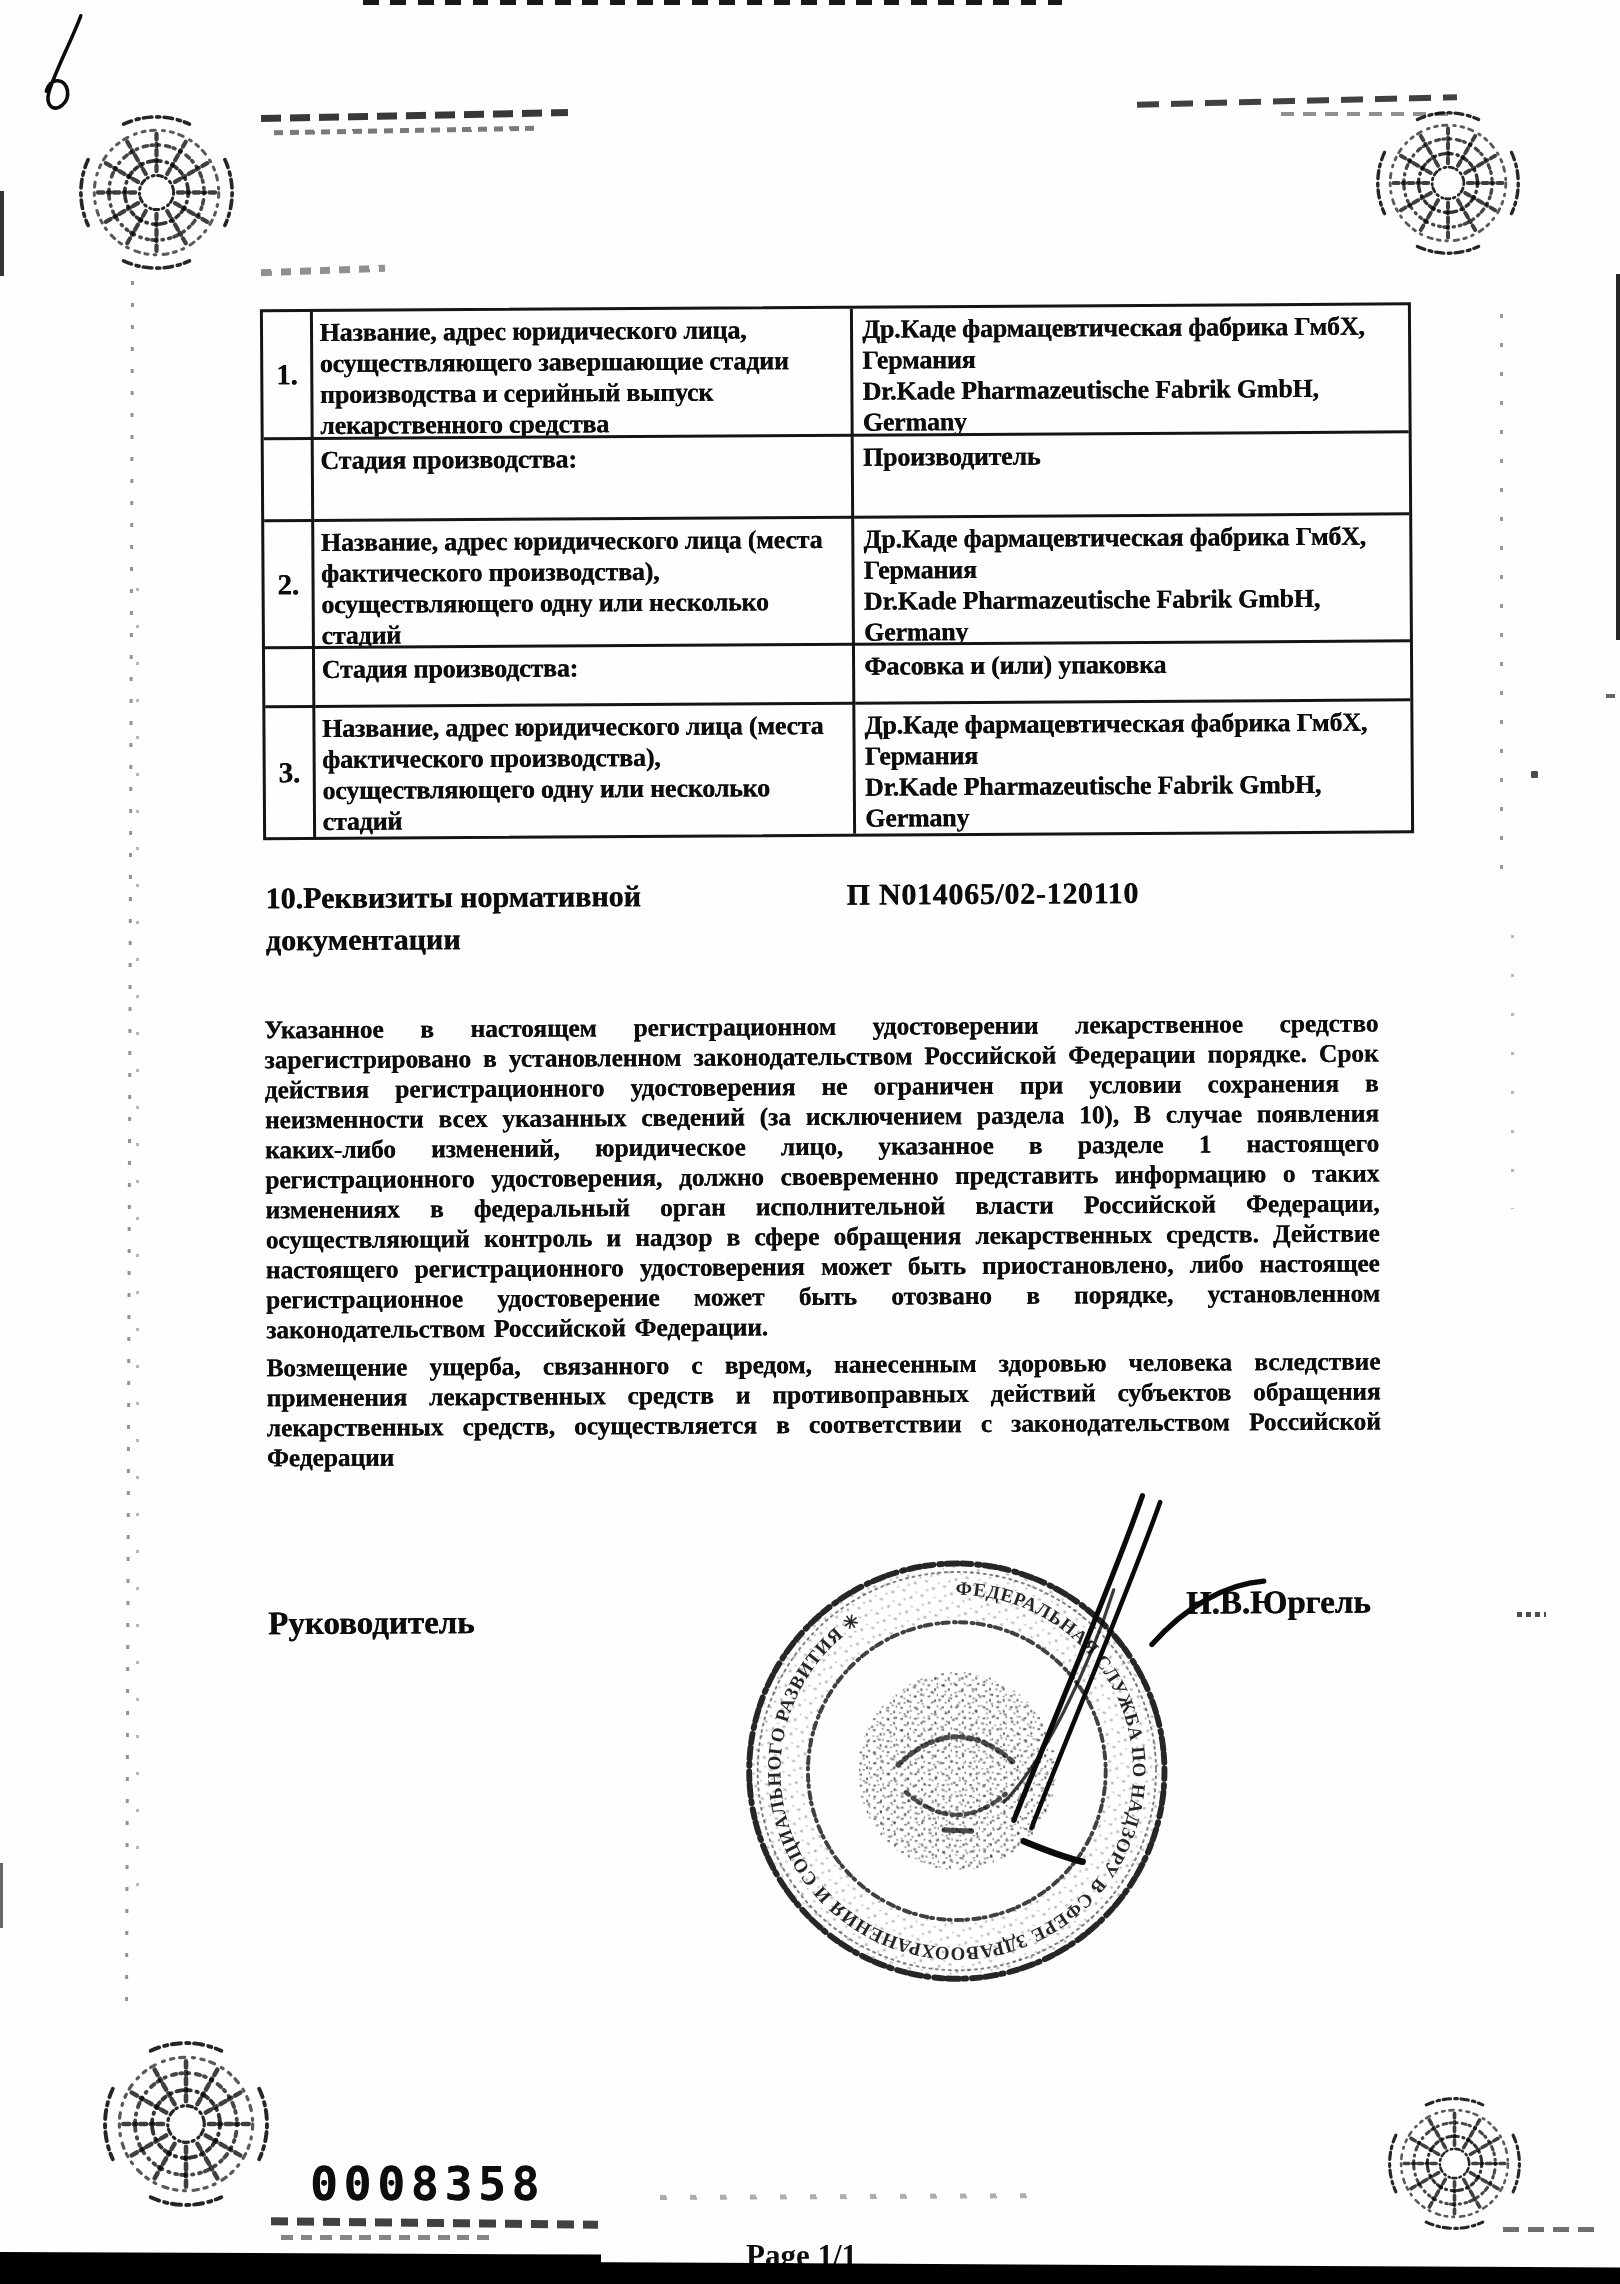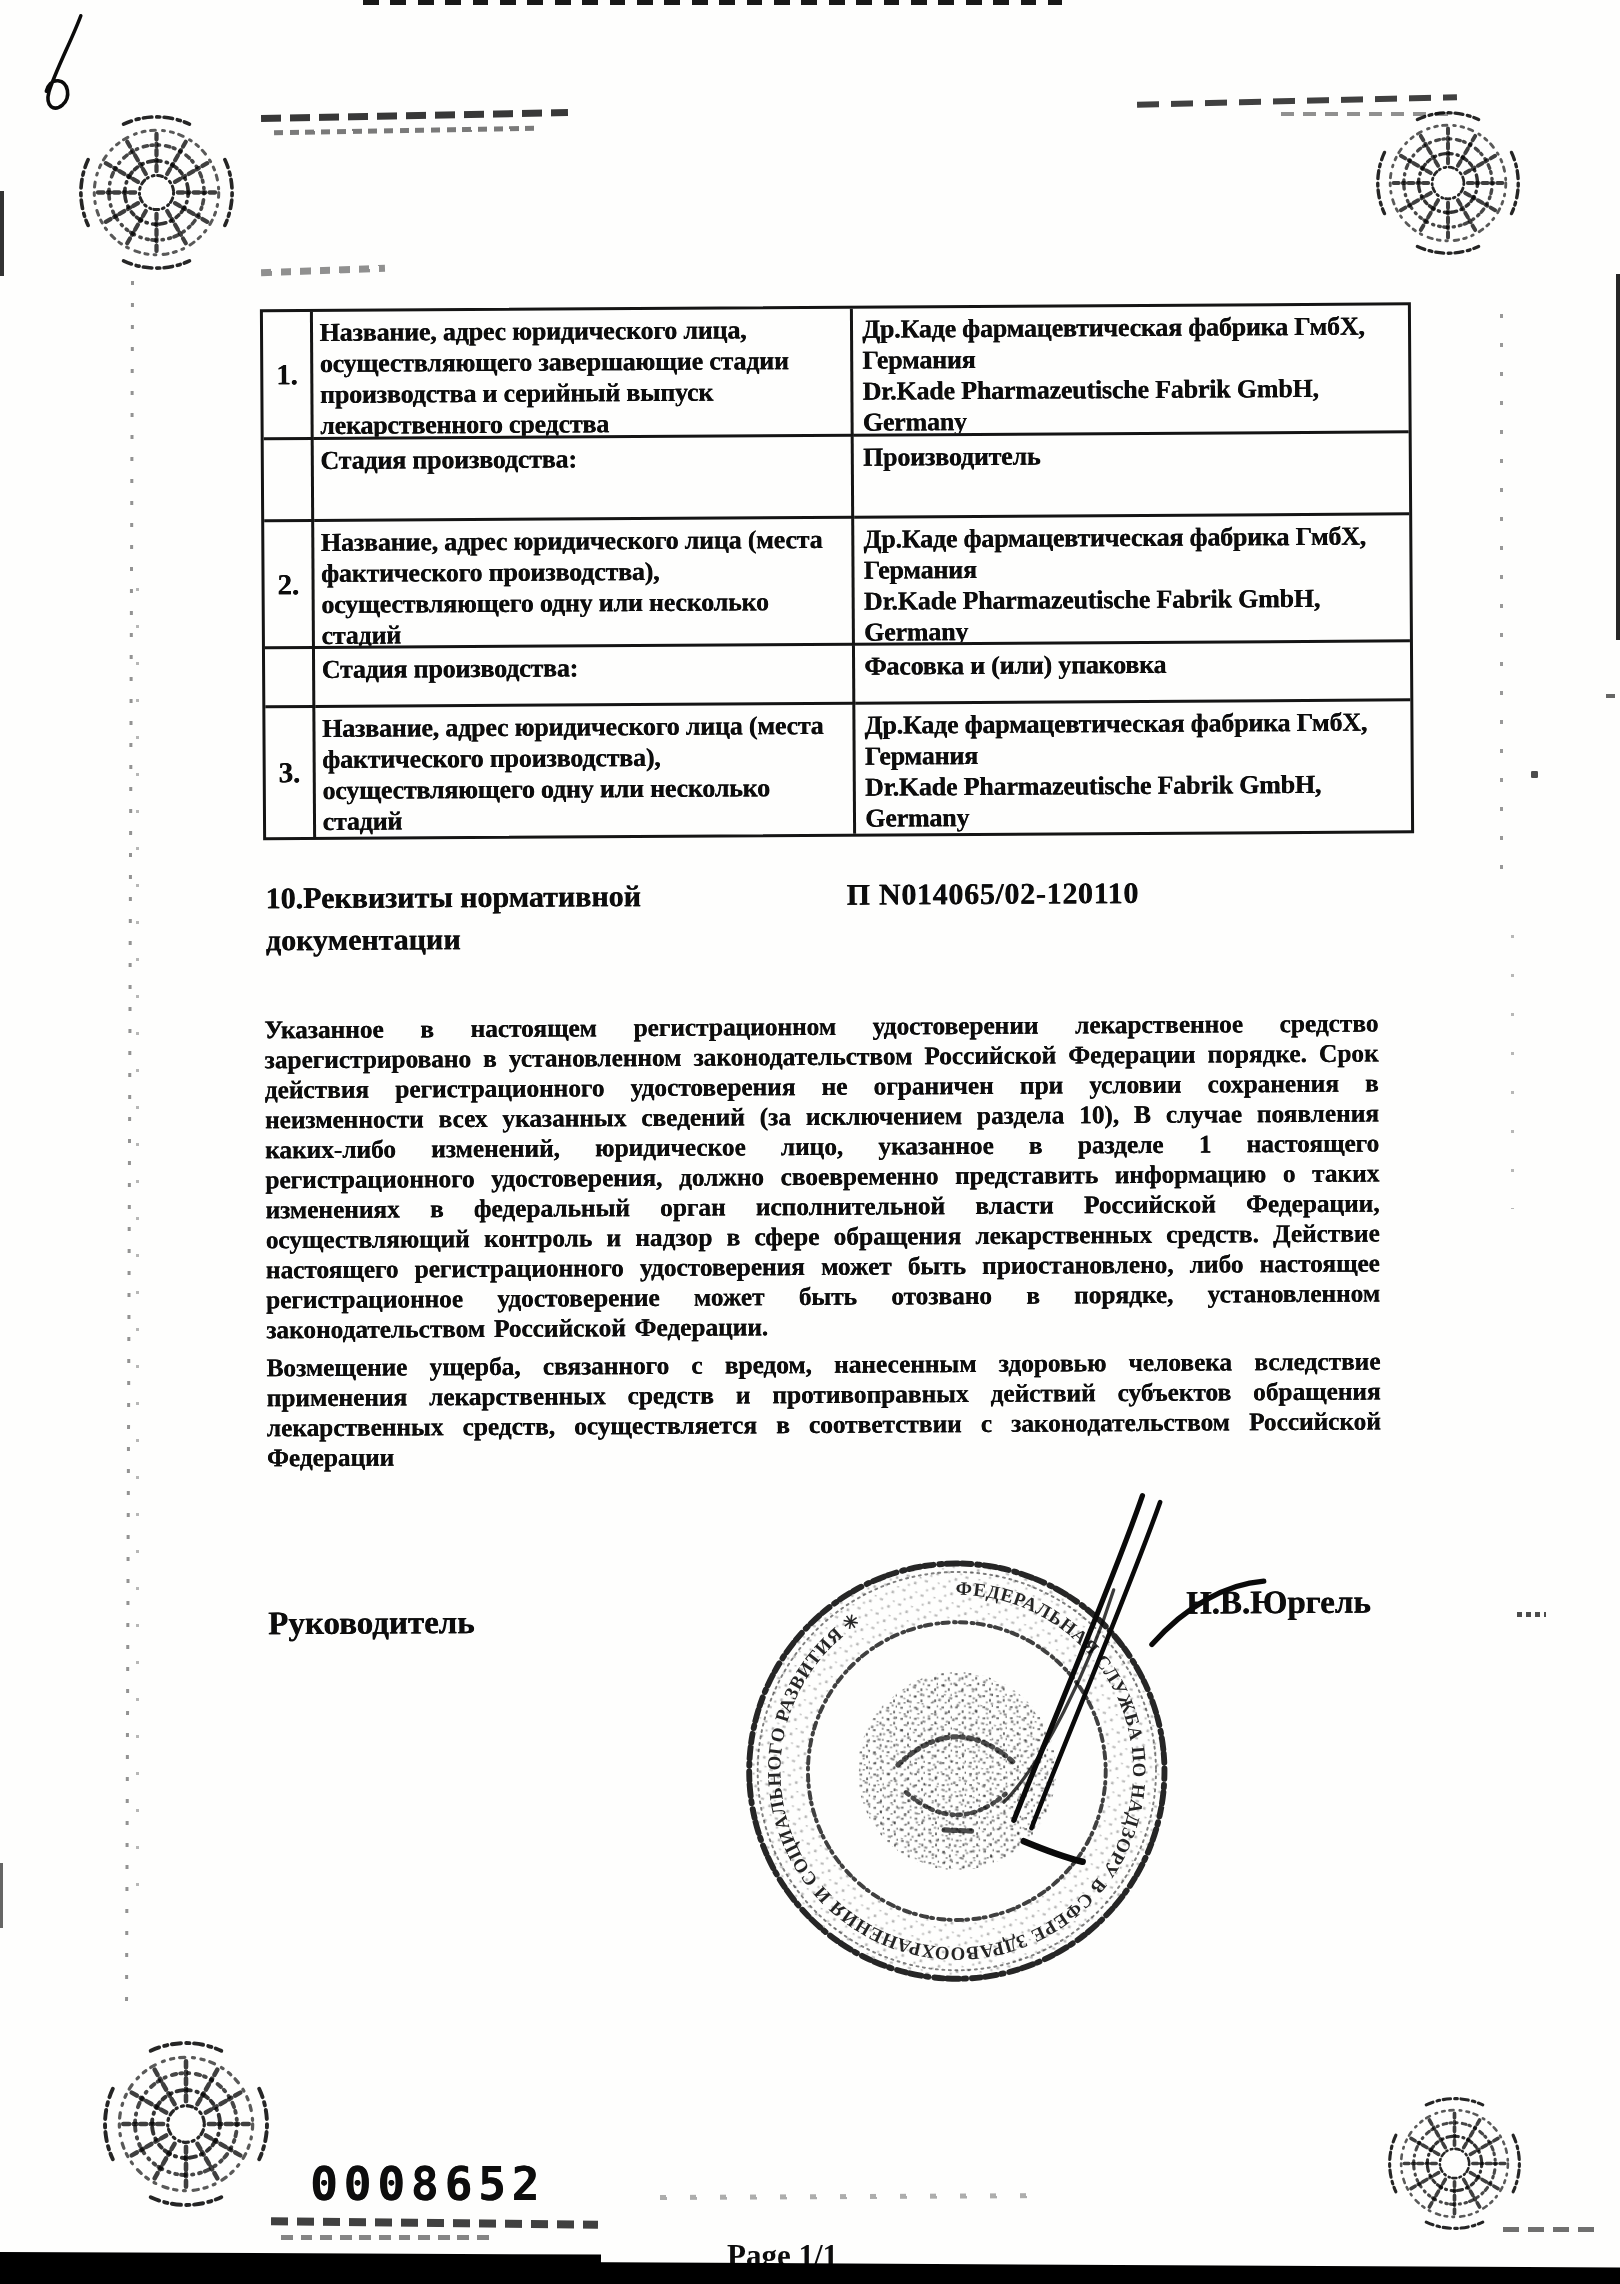--- a/index.html
+++ b/index.html
@@ -31,21 +31,21 @@
   .para{position:absolute;left:265px;width:1114px;font-size:25.5px;line-height:30px;
     font-weight:700;text-align:justify;letter-spacing:-0.1px;word-spacing:2.6px;
     text-shadow:0.3px 0 0 currentColor;}
   .para.p1{top:1012px;}
   .para.p2{top:1350px;}
   .role-label{position:absolute;left:265px;top:1602px;font-size:33px;font-weight:700;text-shadow:0.5px 0 0 currentColor;}
   .sig-name{position:absolute;left:1183px;top:1587px;font-size:33px;font-weight:700;text-shadow:0.5px 0 0 currentColor;}
   
   .serial{position:absolute;left:310px;top:2157px;font-family:"DejaVu Sans Mono",monospace;
     font-size:46px;font-weight:700;letter-spacing:5.9px;text-shadow:0.5px 0 0 currentColor;}
-  .page-footer{position:absolute;left:727px;top:2238px;font-size:31px;font-weight:700;z-index:4;}
+  .page-footer{position:absolute;left:746px;top:2238px;font-size:31px;font-weight:700;z-index:4;}
   .bottom-bar{position:absolute;left:-13px;top:2259px;width:1653px;height:46px;background:#000;
     transform:rotate(0.3deg);transform-origin:left top;z-index:5;}
   .bottom-bar2{position:absolute;left:0px;top:2252px;width:601px;height:10.5px;background:#000;
     transform:rotate(0.25deg);transform-origin:left top;z-index:5;}
   
   .hand-six{position:absolute;left:34px;top:11.8px;z-index:3;}
   .rosette-box{position:absolute;z-index:2;}
   .stamp-box{position:absolute;left:731px;top:1550px;z-index:2;}
   .signature-box{position:absolute;left:915px;top:1470px;z-index:3;}
   
@@ -197,21 +197,21 @@
         <path d="M1745 2292 C1700 2420, 1600 2650, 1545 2788" stroke-width="8"></path>
         <path d="M1772 2302 C1722 2440, 1625 2665, 1572 2800" stroke-width="7"></path>
         <path d="M1758 2520 C1810 2462, 1872 2428, 1930 2424" stroke-width="8"></path>
         <path d="M1560 2820 C1598 2836, 1626 2846, 1650 2852" stroke-width="10"></path>
         <path d="M1700 2436 C1660 2560, 1590 2700, 1530 2760" stroke-width="5" opacity="0.8"></path>
       </g>
     </svg>
 
   </div>
 
-  <div class="serial">0008652</div>
+  <div class="serial">0008358</div>
   <div class="page-footer">Page 1/1</div>
   <div class="bottom-bar"></div>
   <div class="bottom-bar2"></div>
 
   <div class="art" style="left:363px;top:0;width:699px;height:5.2px;background:repeating-linear-gradient(90deg,#000 0 15.7px,transparent 15.7px 27.4px);opacity:.9"></div>
   <div class="art" style="left:261px;top:112px;width:307px;height:6.5px;background:repeating-linear-gradient(90deg,#151515 0 19.6px,transparent 19.6px 29px);transform:rotate(-1.1deg);opacity:.85"></div>
   <div class="art" style="left:274px;top:128px;width:261px;height:4.6px;background:repeating-linear-gradient(90deg,#222 0 9.1px,transparent 9.1px 15.7px);transform:rotate(-1deg);opacity:.6"></div>
   <div class="art" style="left:1137px;top:98px;width:320px;height:5.9px;background:repeating-linear-gradient(90deg,#111 0 22px,transparent 22px 34px);transform:rotate(-1.3deg);opacity:.8"></div>
   <div class="art" style="left:1281px;top:112px;width:170px;height:3.9px;background:repeating-linear-gradient(90deg,#222 0 13px,transparent 13px 22px);opacity:.5"></div>
   <div class="art" style="left:128px;top:281px;width:3.3px;height:1738px;background:repeating-linear-gradient(180deg,rgba(10,10,10,.8) 0 3.9px,transparent 3.9px 22px);transform:rotate(.2deg);opacity:.55"></div>

